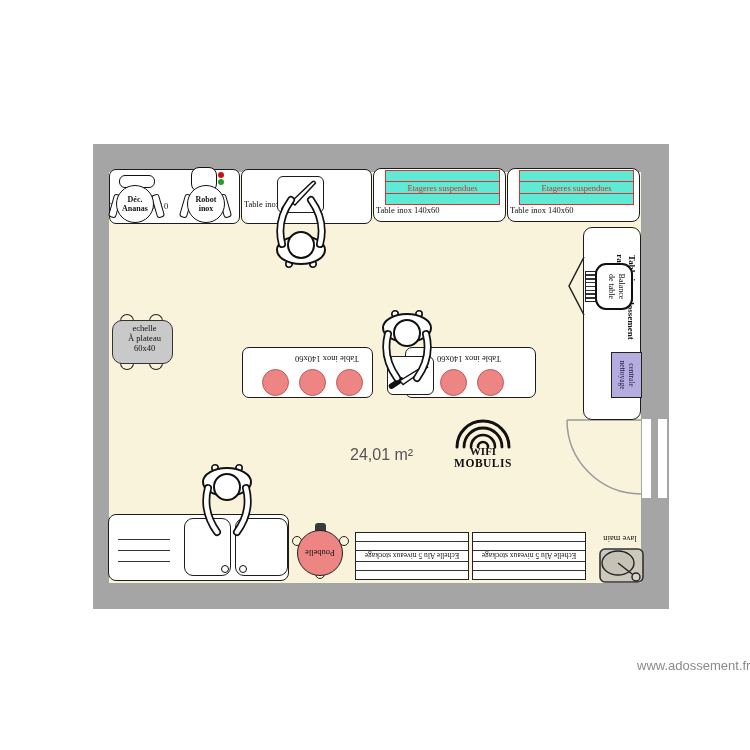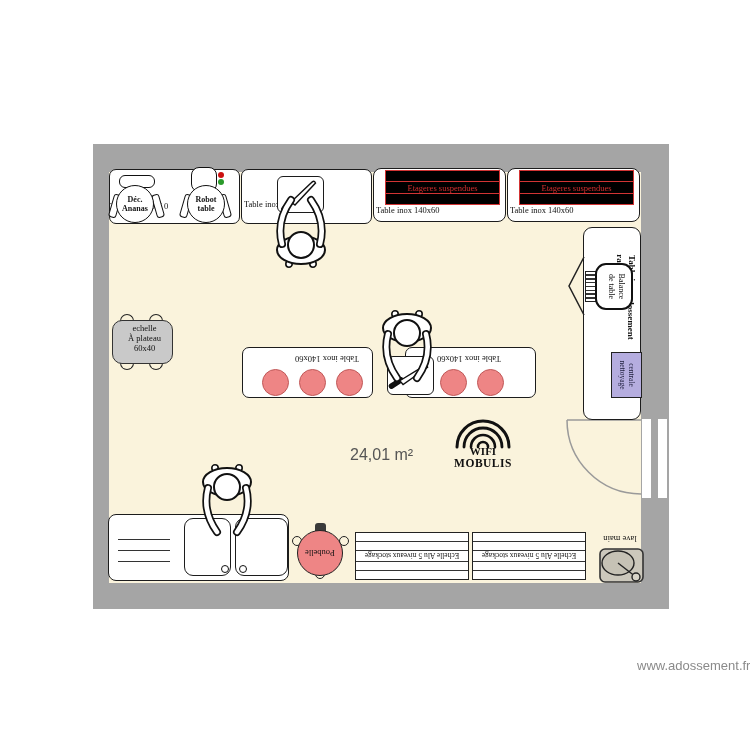--- a/index.html
+++ b/index.html
@@ -12,21 +12,21 @@
            box-sizing:border-box; border-style:solid; border-color:#a5a5a5;
            border-width:28px 28px 26px 16px; background:#faf3dc; }
 
   .box { position:absolute; background:#fff; border:1.5px solid #1c1c1c;
          border-radius:7px; box-sizing:border-box; }
   .lbl { position:absolute; font-size:8.5px; line-height:10px; white-space:nowrap; }
   .rot180 { transform:rotate(180deg); }
   .rot90  { transform:rotate(90deg); }
 
   .redrect { position:absolute; border:1px solid #d23434; box-sizing:border-box;
-             background:#000000; }
+             background:#5eead4; }
   .redline { position:absolute; left:0; width:100%; height:0;
              border-top:1px solid #d23434; }
   .redtxt { position:absolute; width:100%; text-align:center; color:#d02f2f;
             font-size:8.5px; }
 
   .stool { position:absolute; width:27px; height:27px; border-radius:50%;
            background:#ee8585; border:1.5px solid #c05858; box-sizing:border-box; }
 
   .seat { position:absolute; width:38px; height:38px; border-radius:50%;
           background:#fff; border:1.5px solid #111; box-sizing:border-box;
@@ -100,21 +100,21 @@
     <span>Ananas</span>
   </div>
   <div class="abs" style="left:191px; top:167px; width:26px; height:25px; background:#fff;
               border:1.5px solid #111; border-radius:8px; box-sizing:border-box; z-index:1;"></div>
   <div class="abs" style="left:218px; top:172px; width:6px; height:6px; border-radius:50%; background:#cc1111; z-index:2;"></div>
   <div class="abs" style="left:218px; top:179px; width:6px; height:6px; border-radius:50%; background:#2a9a2a; z-index:2;"></div>
   <div class="leg" style="left:182px; top:194px; transform:rotate(16deg); z-index:1;"></div>
   <div class="leg" style="left:221px; top:194px; transform:rotate(-16deg); z-index:1;"></div>
   <div class="seat" style="left:187px; top:185px; z-index:2;justify-content:center;">
     <span>Robot</span>
-    <span>table</span>
+    <span>inox</span>
   </div>
 
   <div class="box" style="left:241px; top:169px; width:131px; height:55px;"></div>
   <span class="lbl" style="left:244px; top:199px; z-index:1;">Table inox</span>
   <div class="board" style="left:277px; top:176px; width:47px; height:37px; z-index:2;"></div>
   <svg class="abs" style="left:278px; top:176px; z-index:3;" width="46" height="38">
       <use href="#knife"></use>
     </svg>
   <svg class="abs" style="left:275px; top:191px; transform:rotate(180deg); z-index:4;" width="52" height="78">
       <use href="#person"></use>

